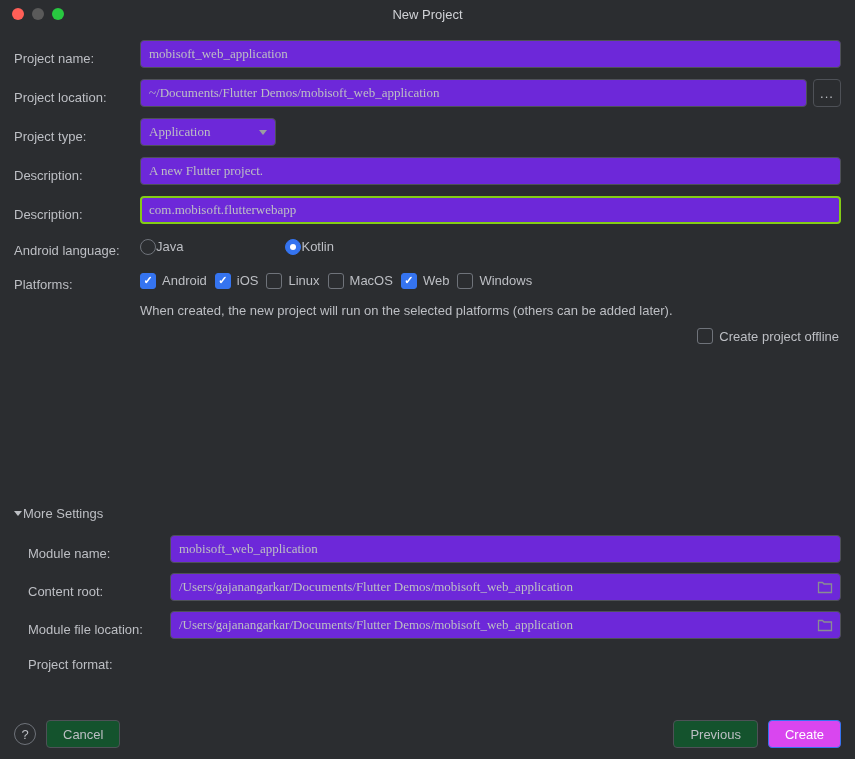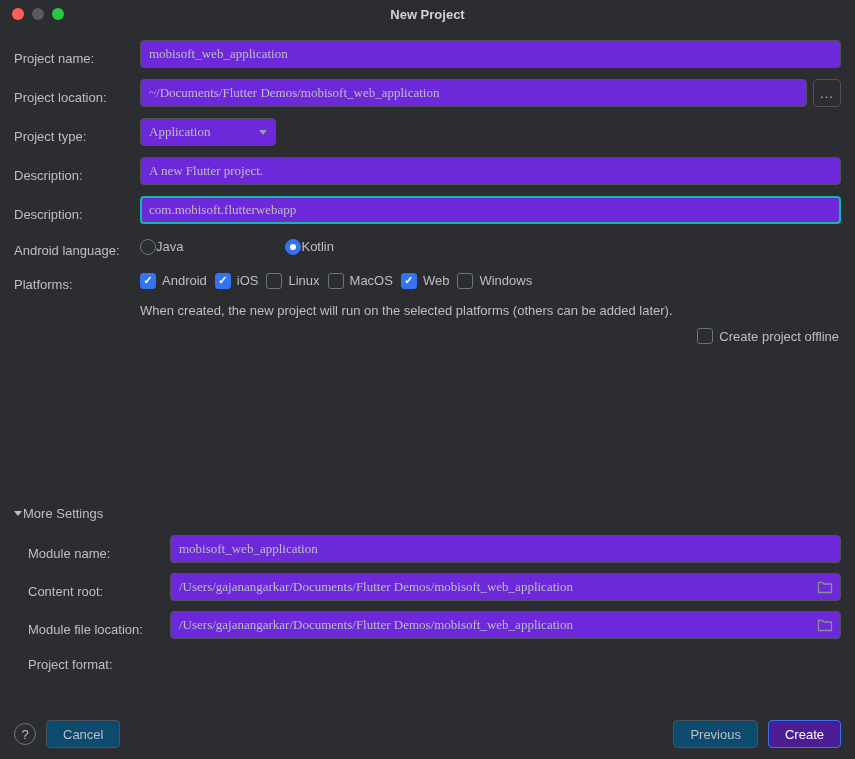--- a/index.html
+++ b/index.html
@@ -29,21 +29,21 @@
   }
   .traffic-light {
     width: 12px; height: 12px; border-radius: 50%;
   }
   .tl-red { background: #ff5f57; }
   .tl-yellow { background: #5a5a5a; }
   .tl-green { background: #28c840; }
   .titlebar-title {
     flex: 1;
     text-align: center;
-    font-weight: 700;
+    font-weight: 400;
     color: #d0d2d6;
     font-size: 13px;
   }
   .content {
     padding: 12px 14px 0 14px;
   }
   .row {
     display: flex;
     align-items: center;
     margin-bottom: 11px;
@@ -68,21 +68,21 @@
     border: 1px solid #4e5157;
     border-radius: 4px;
     padding: 0 8px;
     color: #bdbfc4;
     font-size: 13px;
     display: flex;
     align-items: center;
     font-family: Liberation Serif, serif;
   }
   .text-input.focused {
-    border: 2px solid #14b8a6;
+    border: 2px solid #84cc16;
     padding: 0 7px;
   }
   .browse-btn {
     width: 28px; height: 28px;
     background: #2b2d30;
     border: 1px solid #4e5157;
     border-radius: 4px;
     color: #bdbfc4;
     display: flex;
     align-items: center;
@@ -222,29 +222,29 @@
     justify-content: center;
     color: #bdbfc4;
     font-size: 13px;
     cursor: pointer;
   }
   .btn {
     height: 28px;
     padding: 0 16px;
     border: 1px solid #4e5157;
     border-radius: 4px;
-    background: #0c4a6e;
+    background: #14532d;
     color: #bdbfc4;
     font-size: 13px;
     cursor: pointer;
     display: flex;
     align-items: center;
   }
   .btn.primary {
-    background: #4c1d95;
+    background: #d946ef;
     border-color: #3574f0;
     color: #fff;
   }
   .footer-spacer { flex: 1; }
   svg.folder { fill: none; stroke: #8a8d93; stroke-width: 1.3; }
 </style>
 </head>
 <body>
 
 <div class="titlebar">

